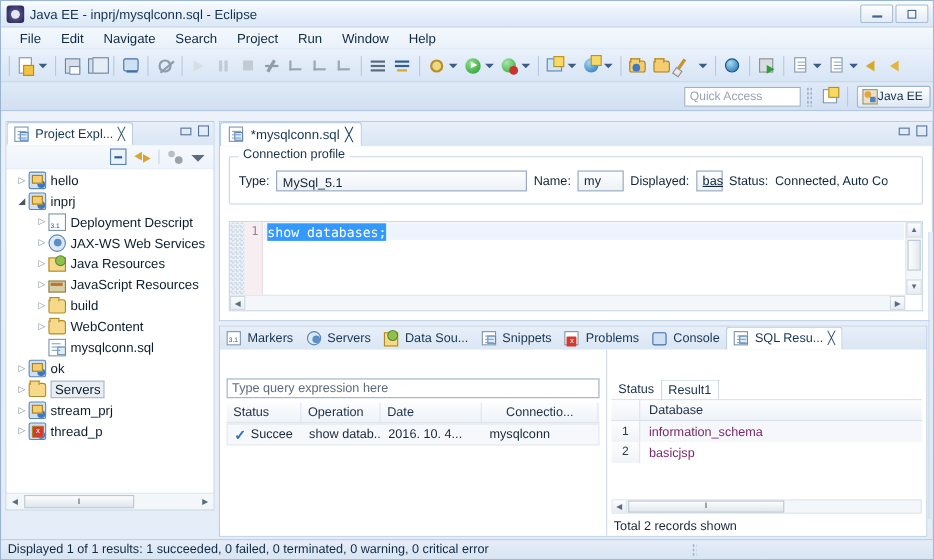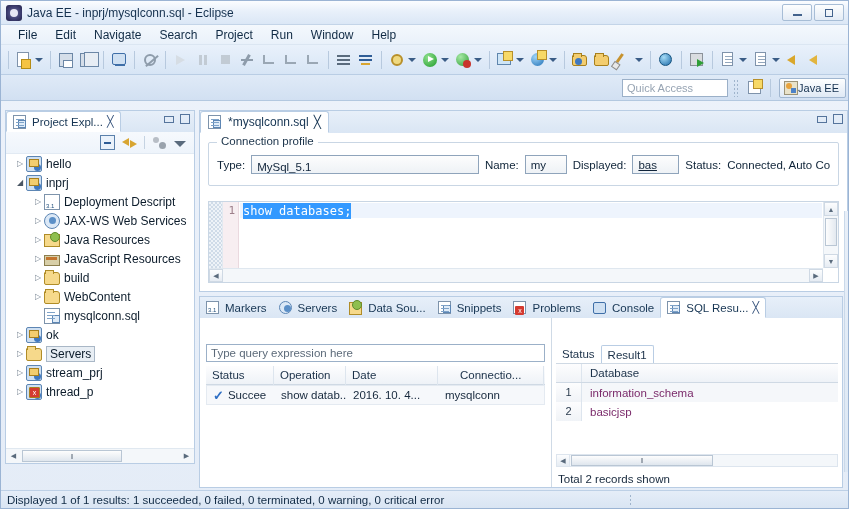--- a/index.html
+++ b/index.html
@@ -234,21 +234,21 @@
   .conn-row { display:flex; align-items:center; gap:6px; font-size:11.5px; color:#0f2438; }
   .combo {
     height:19px; border:1px solid #8fa4bb; background:linear-gradient(180deg,#fdfdfd,#eef2f6);
     display:flex; align-items:center; justify-content:space-between;
     padding: 0 2px 0 5px; font-size:11.5px; color:#10243a;
   }
   .combo .arw { width:0;height:0;border-left:4px solid transparent;border-right:4px solid transparent;border-top:4px solid #2b4straight; }
   .combo .arw { border-top-color:#23456e; margin:0 4px; }
   .combo-type { width: 228px; align-items: flex-end; }
   .combo-name { width: 42px; }
-  .combo-db { width: 47px; text-decoration: underline; }
+  .combo-db { width: 24px; text-decoration: underline; }
   .status-text { white-space: nowrap; overflow:hidden; }
 
   .code-area {
     position:absolute; left:8px; right:8px; top:68px; bottom:8px;
     border:1px solid #c9d6e4; background:#fff; overflow:hidden;
   }
   .code-gutter {
     position:absolute; left:0; top:0; bottom:14px; width:14px;
     background-image: repeating-conic-gradient(#cfdbe8 0% 25%, #eef3f8 0% 50%);
     background-size: 4px 4px;

